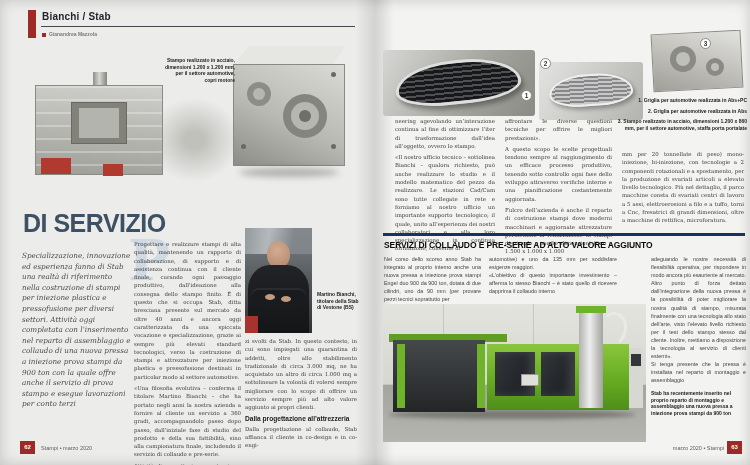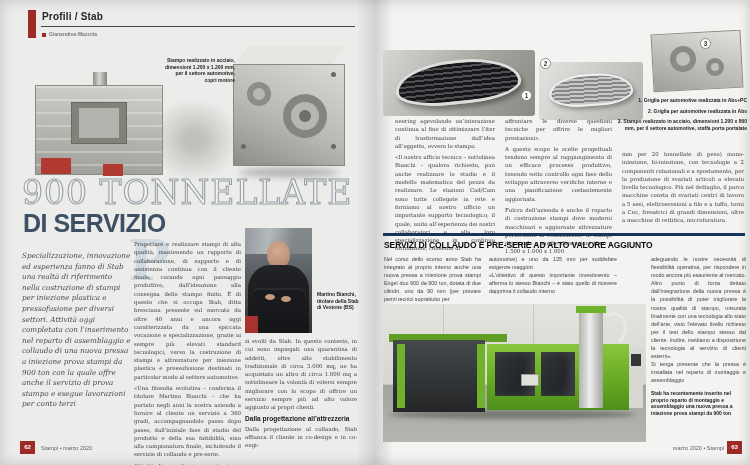--- a/index.html
+++ b/index.html
@@ -152,21 +152,21 @@
   .ftr{font-size:5.5px;color:#5d5d5d;top:445px;}
   .ftr-l{left:41px;}
   .ftr-r{left:584px;width:140px;text-align:right;}
 </style>
 </head>
 <body>
 
 <div class="spread">
 
   <div class="abs hdr-bar"></div>
-  <div class="abs hdr-title">Profili / Stab</div>
+  <div class="abs hdr-title">Bianchi / Stab</div>
   <div class="abs hdr-rule"></div>
   <div class="abs byline-dot"></div>
   <div class="abs byline">Gianandrea Mazzola</div>
 
   <div class="abs bgblob"></div>
   <div class="abs ph moldB">
     <div class="cyl"></div>
     <div class="body"></div>
     <div class="cavity"></div>
     <div class="plate"></div>
@@ -181,21 +181,20 @@
     <div class="ring" style="left:66px;top:64px;width:12px;height:12px;background:#6f6f69;"></div>
     <div class="ring" style="left:14px;top:36px;width:24px;height:24px;background:#8d8d87;"></div>
     <div class="ring" style="left:20px;top:42px;width:12px;height:12px;background:#b7b7b1;"></div>
     <div class="ring" style="left:8px;top:98px;width:5px;height:5px;background:#6a6a64;"></div>
     <div class="ring" style="left:98px;top:98px;width:5px;height:5px;background:#6a6a64;"></div>
     <div class="ring" style="left:98px;top:26px;width:5px;height:5px;background:#6a6a64;"></div>
     <div class="shadow" style="left:6px;top:122px;width:100px;height:9px;"></div>
   </div>
   <div class="abs cap mold-cap">Stampo realizzato in acciaio, dimensioni 1.200 x 1.200 mm, per il settore automotive, copri motore</div>
 
-  <div class="abs hl-outline">900 TONNELLATE</div>
   <div class="abs hl-solid">DI SERVIZIO</div>
 
   <div class="abs standfirst">Specializzazione, innovazione ed esperienza fanno di Stab una realtà di riferimento nella costruzione di stampi per iniezione plastica e pressofusione per diversi settori. Attività oggi completata con l’inserimento nel reparto di assemblaggio e collaudo di una nuova pressa a iniezione prova stampi da 900 ton con la quale offre anche il servizio di prova stampo e esegue lavorazioni per conto terzi</div>
 
   <div class="abs dropcap">P</div>
   <div class="abs bodycol col1">
     <p>Progettare e realizzare stampi di alta qualità, mantenendo un rapporto di collaborazione, di supporto e di assistenza continua con il cliente finale, curando ogni passaggio produttivo, dall’ideazione alla consegna dello stampo finito. È di questo che si occupa Stab, ditta bresciana presente sul mercato da oltre 40 anni e ancora oggi caratterizzata da una spiccata vocazione e specializzazione, grazie ai sempre più elevati standard tecnologici, verso la costruzione di stampi e attrezzature per iniezione plastica e pressofusione destinati in particolar modo al settore automotive.</p>
     <p>«Una filosofia evolutiva – conferma il titolare Martino Bianchi – che ha portato negli anni la nostra azienda a fornire al cliente un servizio a 360 gradi, accompagnandolo passo dopo passo, dall’iniziale fase di studio del prodotto e della sua fattibilità, sino alla campionatura finale, includendo il servizio di collaudo e pre-serie.</p>
     <p>Attività di progettazione, costruzione, montaggio e collaudo: questi sono i servi-</p>
   </div>

